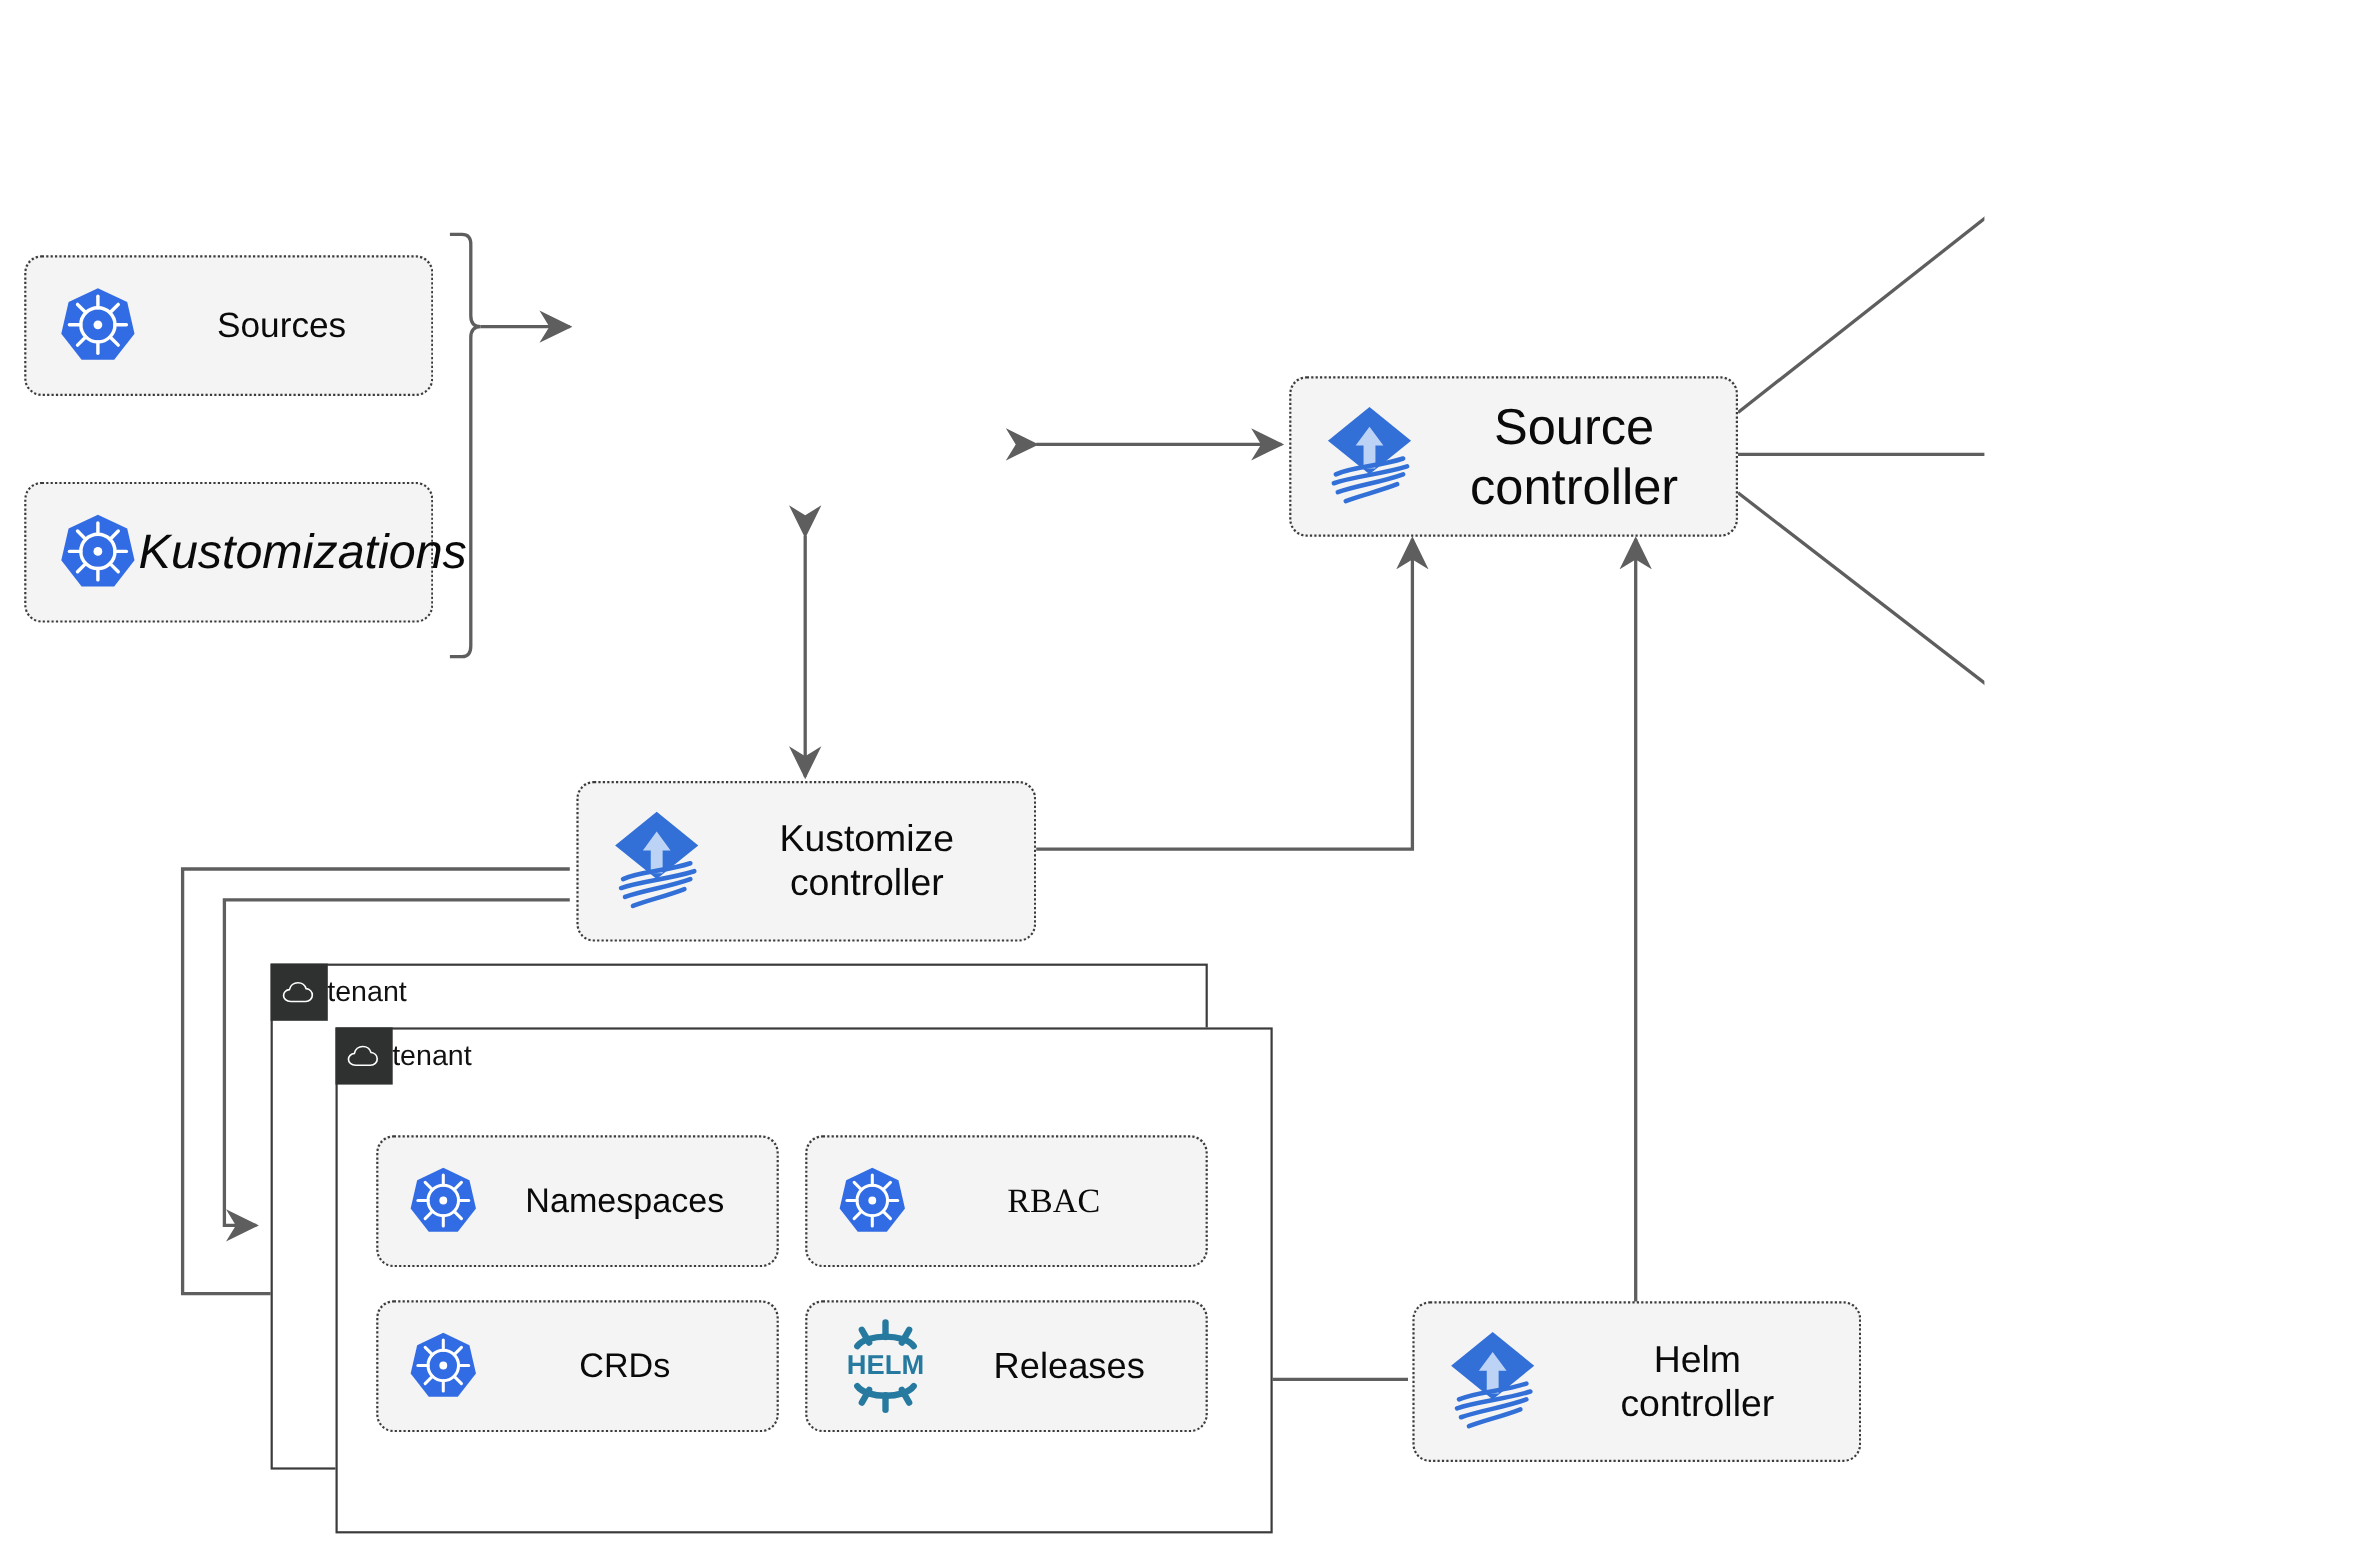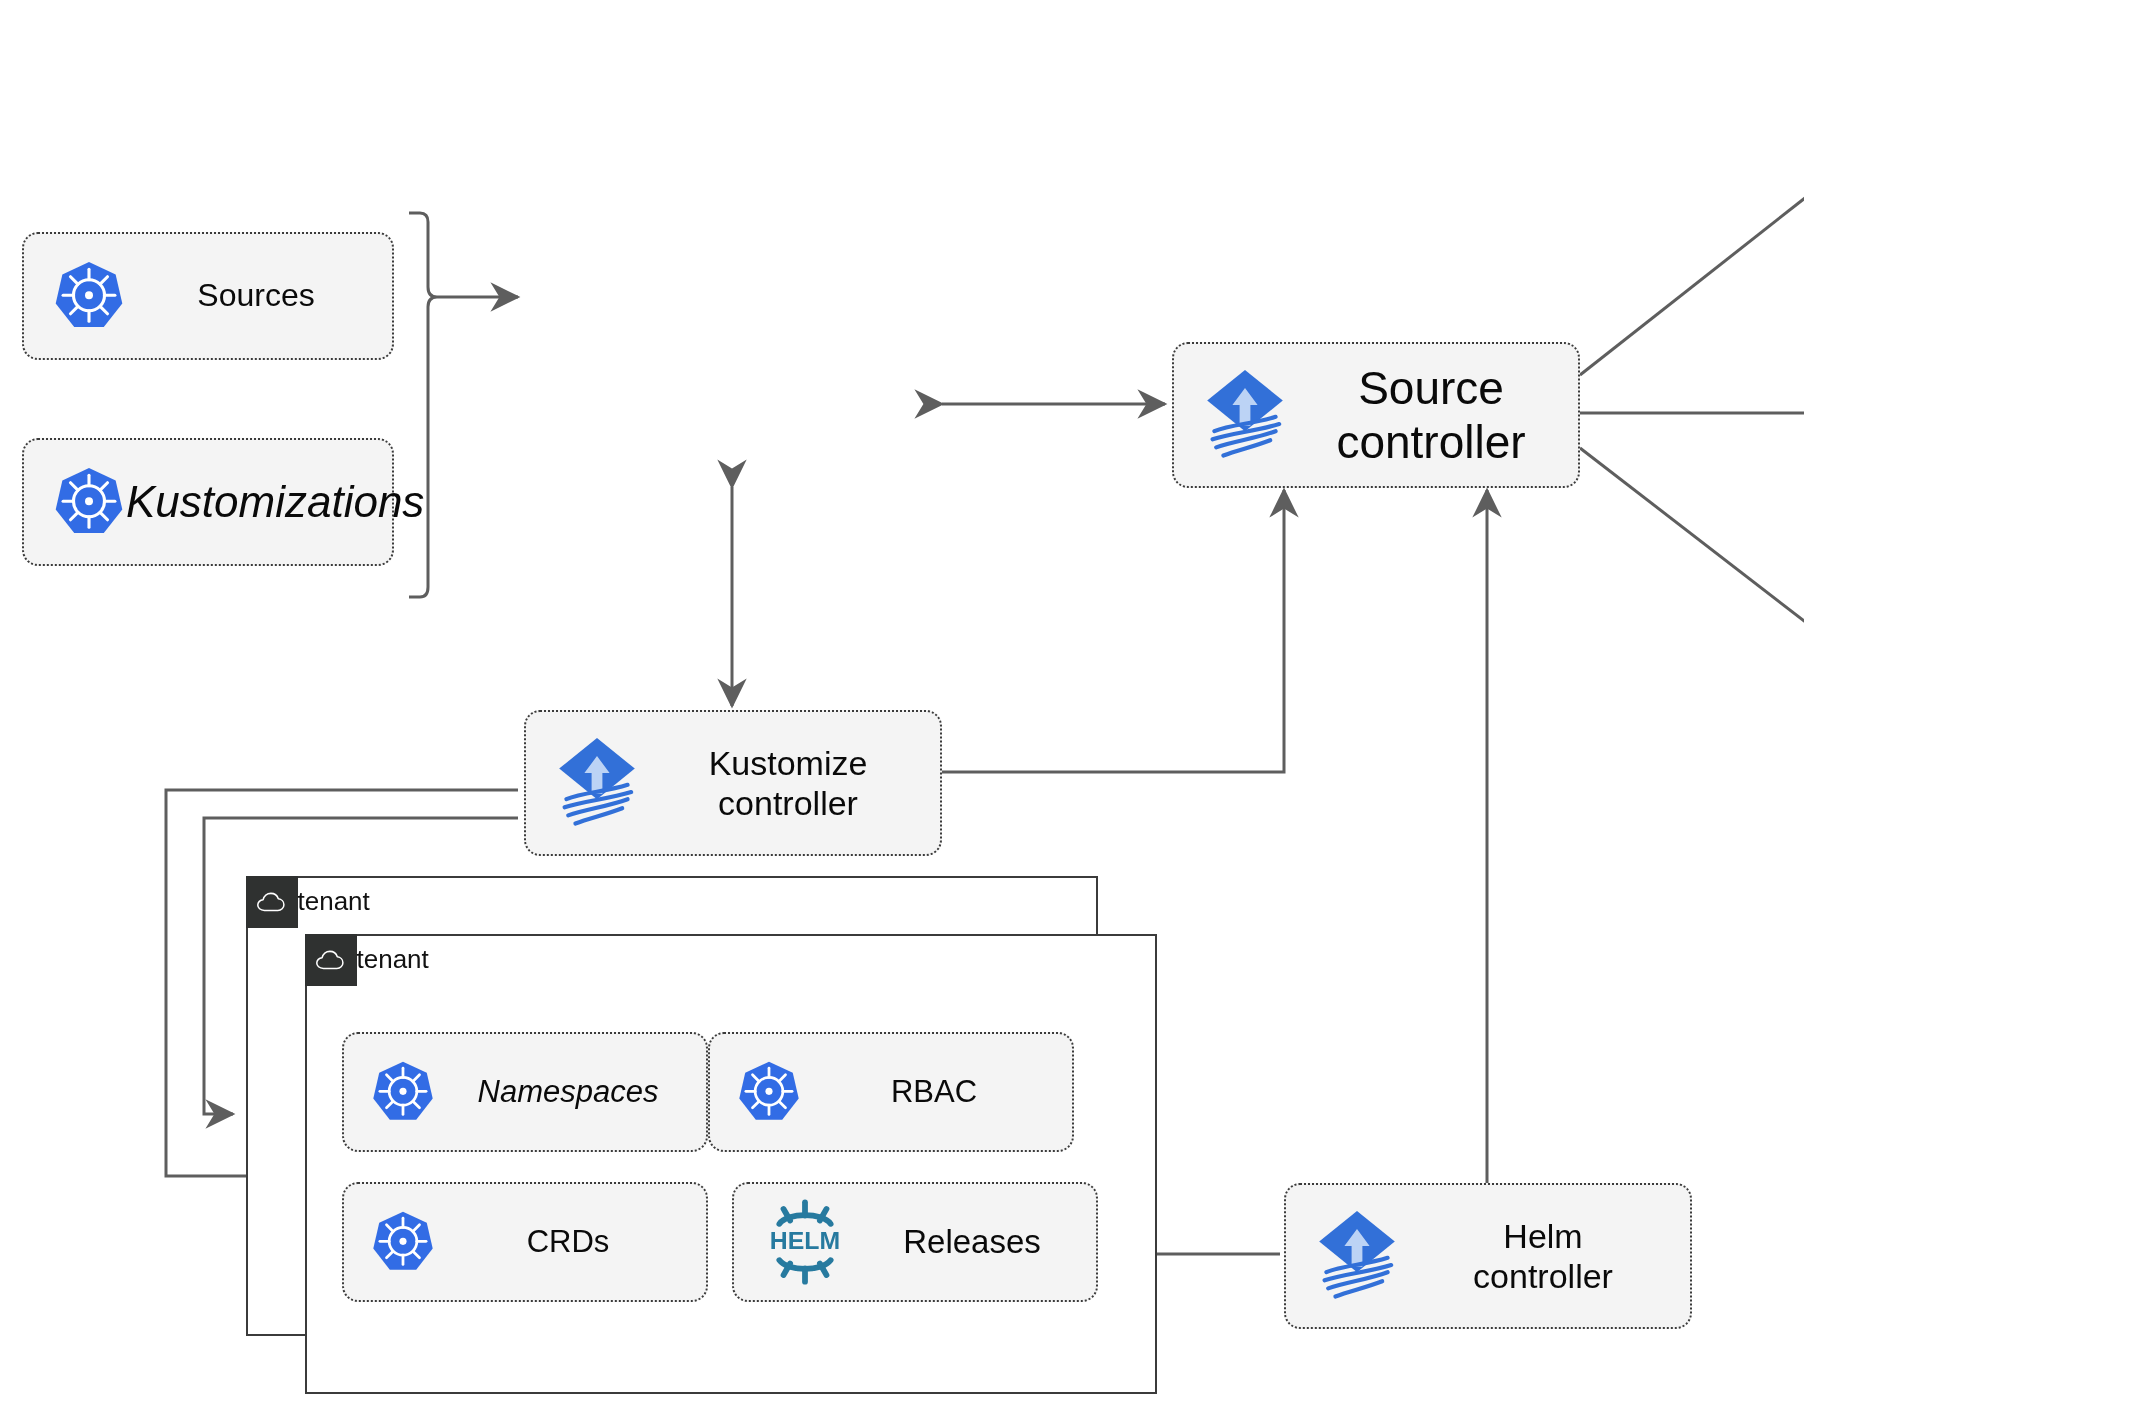--- a/index.html
+++ b/index.html
@@ -239,42 +239,42 @@
         <svg viewBox="0 0 36 26" width="32" height="24" aria-hidden="true">
           <path d="M9.5 22.5 C4.8 22.5 2 19.6 2 16.4 C2 13.3 4.6 10.6 8 10.4
                    C8.9 6.3 12.4 3.3 16.7 3.3 C20.6 3.3 24 5.9 25.1 9.4
                    C28.7 9.8 31.4 12.6 31.4 16 C31.4 19.6 28.4 22.5 24.6 22.5 Z" fill="none" stroke="#ffffff" stroke-width="1.7" stroke-linejoin="round"></path>
         </svg>
       </span>
       <span class="tname">tenant</span>
     </div>
   </div>
 
-  <div class="card" style="left:342px; top:1032px; width:366px; height:120px; padding-left:26px;font-style:italic;">
+  <div class="card" style="left:342px; top:1032px; width:366px; height:120px; padding-left:26px;">
     <span class="ico" style="width:66px;height:66px;">
       <svg viewBox="0 0 100 100" width="66" height="66" aria-hidden="true">
         <path d="M50 4 L86 21 L95 60 L70 92 L30 92 L5 60 L14 21 Z" fill="#326ce5"></path>
         <g fill="none" stroke="#ffffff" stroke-width="4.2" stroke-linecap="round">
           <circle cx="50" cy="49" r="21"></circle>
           <path d="M50 28 L50 14"></path>
             <path d="M50 70 L50 84"></path>
           <path d="M29 49 L15 49"></path>
             <path d="M71 49 L85 49"></path>
           <path d="M35 34 L25 24"></path>
             <path d="M65 34 L75 24"></path>
           <path d="M35 64 L25 74"></path>
             <path d="M65 64 L75 74"></path>
         </g>
         <circle cx="50" cy="49" r="5.4" fill="#ffffff"></circle>
       </svg>
     </span>
     <span class="lbl" style="font-size:31px;">Namespaces</span>
   </div>
 
-  <div class="card" style="left:708px; top:1032px; width:366px; height:120px; padding-left:26px;">
+  <div class="card" style="left:732px; top:1032px; width:366px; height:120px; padding-left:26px;font-family:Liberation Serif, serif;">
     <span class="ico" style="width:66px;height:66px;">
       <svg viewBox="0 0 100 100" width="66" height="66" aria-hidden="true">
         <path d="M50 4 L86 21 L95 60 L70 92 L30 92 L5 60 L14 21 Z" fill="#326ce5"></path>
         <g fill="none" stroke="#ffffff" stroke-width="4.2" stroke-linecap="round">
           <circle cx="50" cy="49" r="21"></circle>
           <path d="M50 28 L50 14"></path>
             <path d="M50 70 L50 84"></path>
           <path d="M29 49 L15 49"></path>
             <path d="M71 49 L85 49"></path>
           <path d="M35 34 L25 24"></path>

